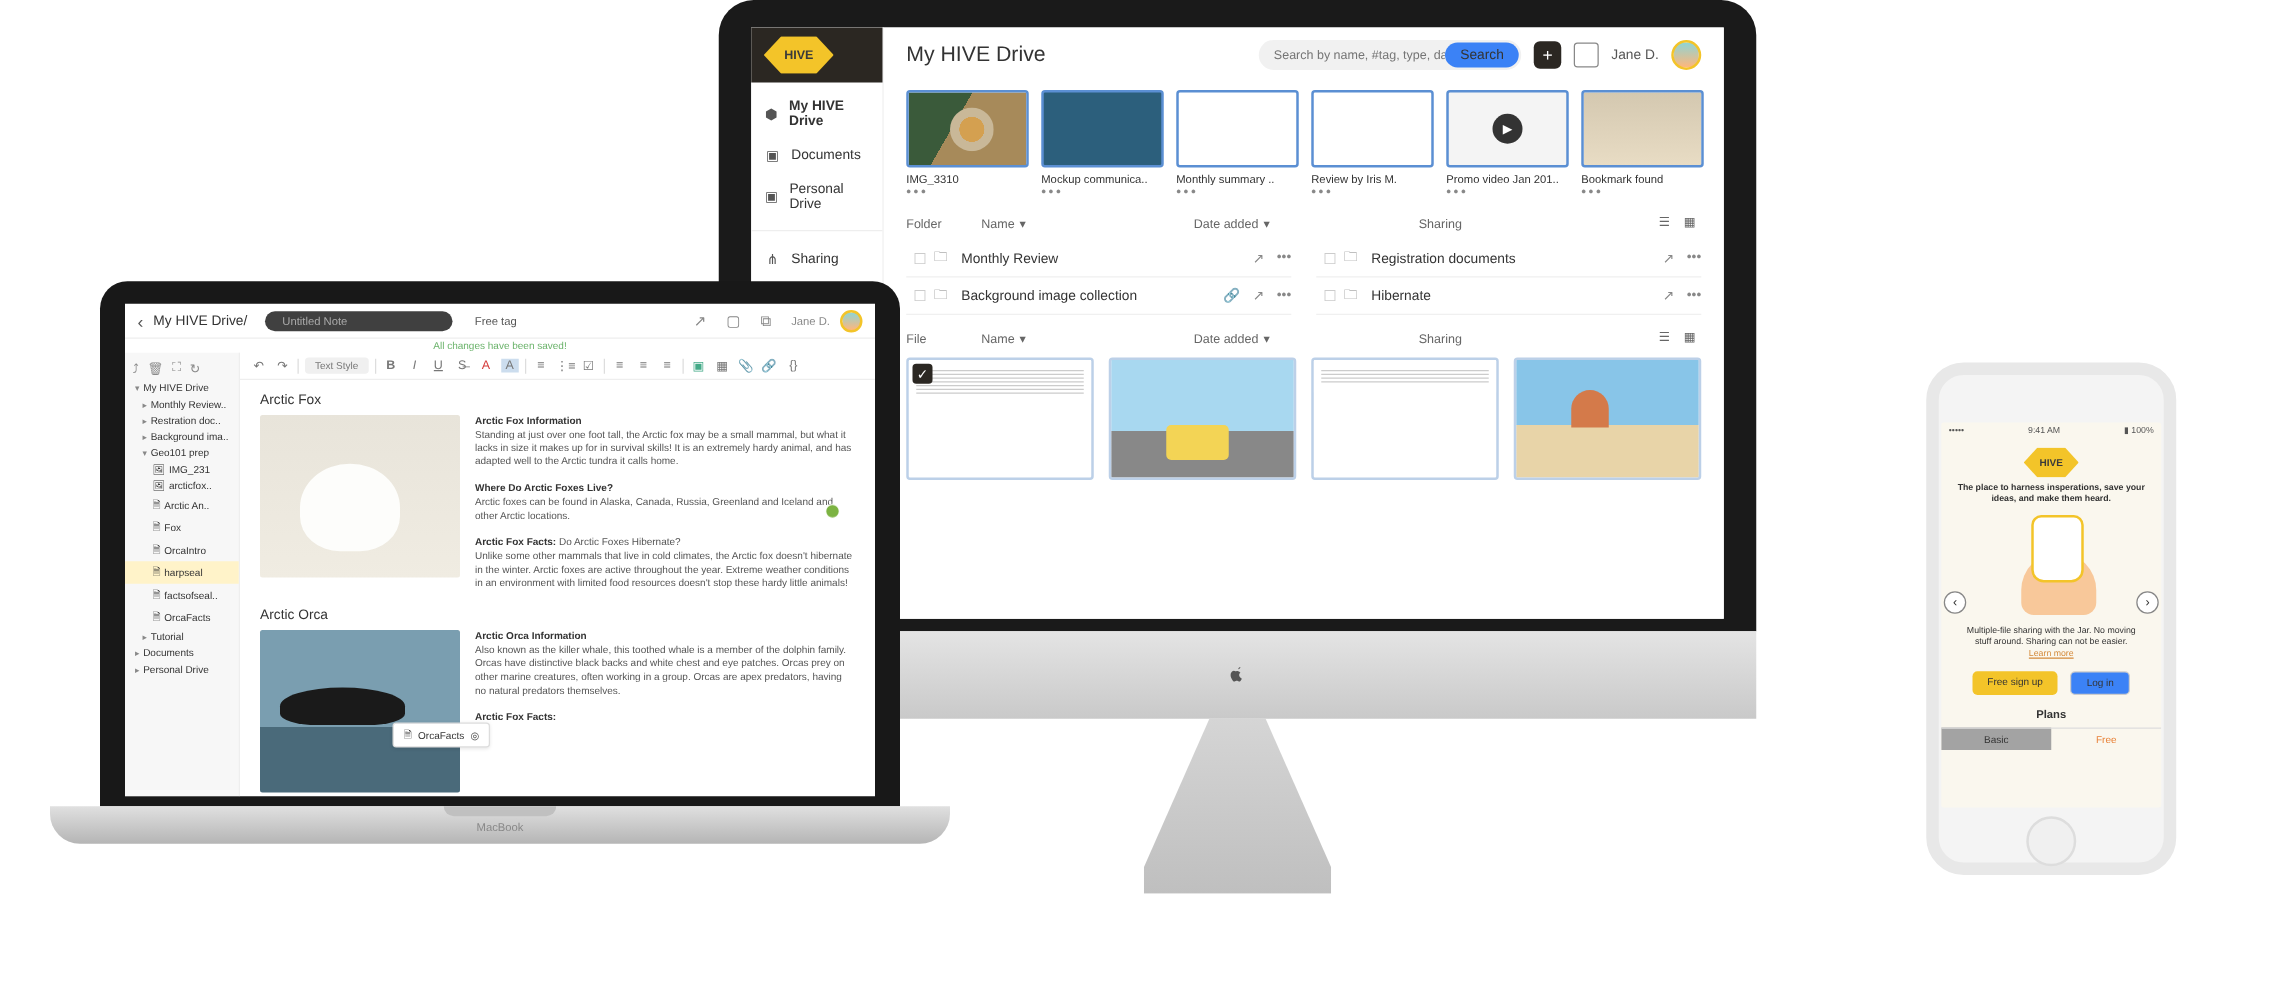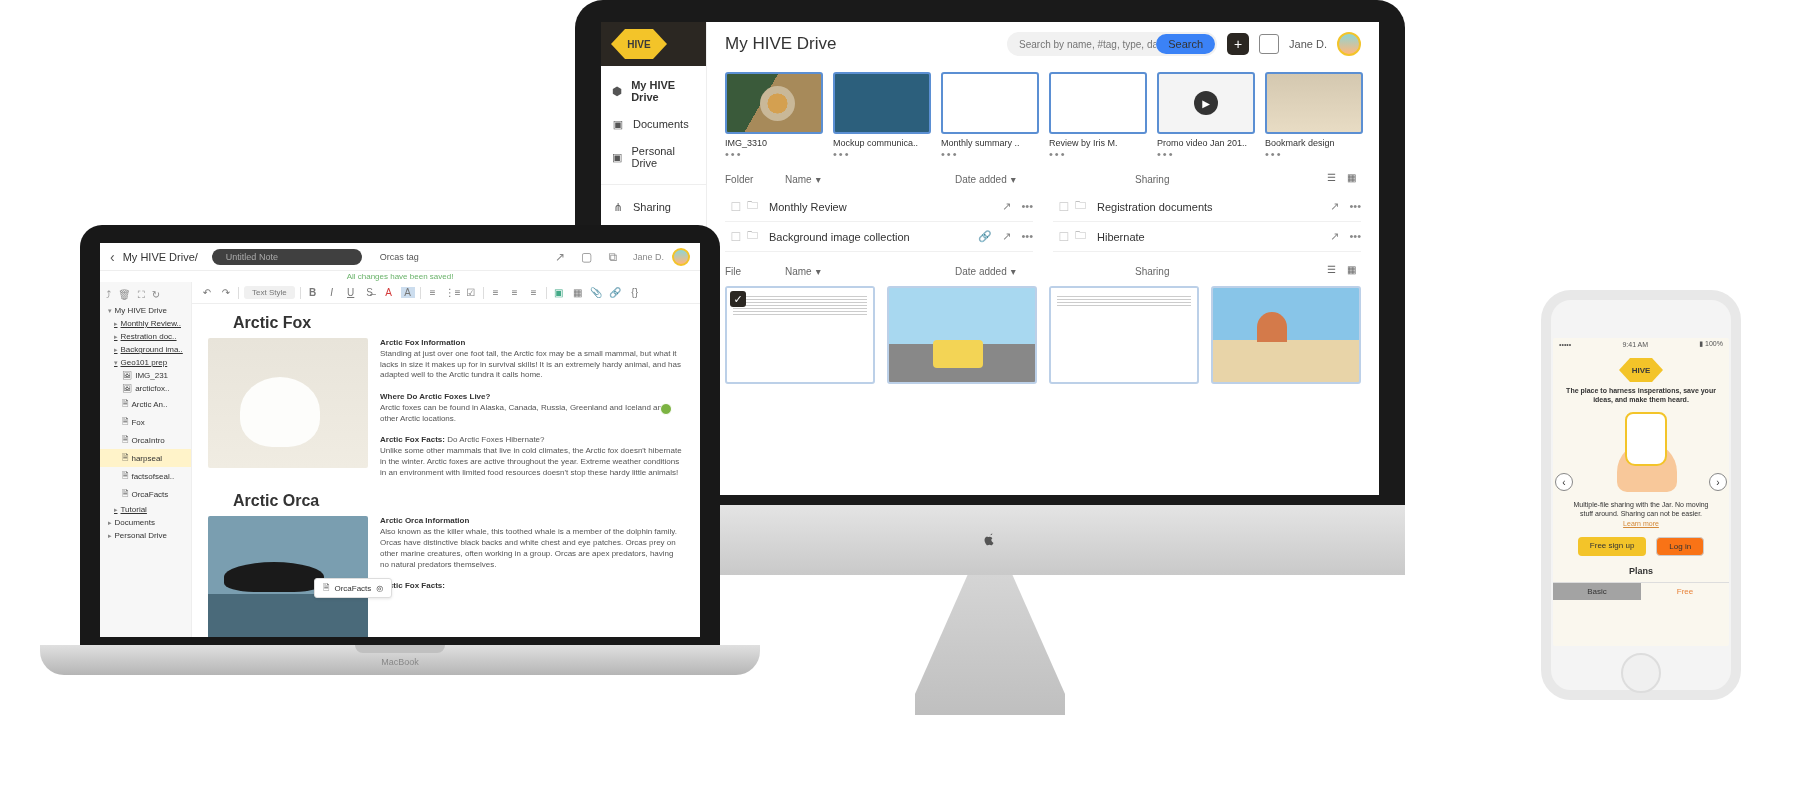--- a/index.html
+++ b/index.html
@@ -81,30 +81,30 @@
 .mb-top .bc { font-size:11px; font-weight:500;}
 .mb-top .note-title{ background:#404040; border-radius:12px; padding:3px 14px; color:#aaa; font-size:9px; margin-left:6px; flex:0 0 150px;}
 .mb-top .edit-tag{ font-size:9px; color:#555; margin-left:10px;}
 .mb-top .spacer{flex:1;}
 .mb-top .topicn{ color:#888; font-size:12px; margin-left:8px;}
 .mb-saved { text-align:center; font-size:8px; color:#6bb36b; padding:1px;}
 .mb-body { flex:1; display:flex; overflow:hidden;}
 .mb-tree { width:92px; background:#f7f7f7; border-right:1px solid #eee; padding:4px 0; font-size:8px;}
 .mb-tree .tico-row{display:flex;gap:7px;padding:3px 6px;color:#888;font-size:10px;}
 .mb-tree .node { padding:2px 4px 2px 8px; display:flex; align-items:center; gap:3px; white-space:nowrap; overflow:hidden; cursor:pointer;}
-.mb-tree .node.l1{padding-left:14px;text-decoration:underline;} .mb-tree .node.l2{padding-left:22px;}
+.mb-tree .node.l1{padding-left:14px;} .mb-tree .node.l2{padding-left:22px;}
 .mb-tree .node.sel{background:#fff3c9;}
 .mb-tree .caret{font-size:7px;color:#888;}
 .mb-editor { flex:1; display:flex; flex-direction:column;}
 .mb-toolbar { height:22px; border-bottom:1px solid #eee; display:flex; align-items:center; gap:5px; padding:0 8px; color:#777; font-size:10px;}
 .mb-toolbar .sel{background:#f0f0f0;padding:2px 8px;border-radius:3px;font-size:8px;}
 .mb-toolbar .tb{ width:14px; text-align:center; cursor:pointer;}
 .mb-toolbar .div{width:1px;height:12px;background:#ddd;}
 .mb-content { flex:1; padding:10px 16px; overflow-y:auto;}
-.mb-content h3{ font-size:16px; font-weight:700; margin-bottom:6px;margin-left:25px;}
+.mb-content h3{ font-size:11px; font-weight:400; margin-bottom:6px;}
 .article { display:flex; gap:12px; margin-bottom:14px;}
 .article .img { width:160px; height:130px; background:#ddd; border-radius:2px; flex-shrink:0; position:relative; overflow:hidden;}
 .img.fox{background:linear-gradient(#e8e4da,#f0ece2);}
 .img.fox::after{content:"";position:absolute;left:20%;top:30%;width:80px;height:70px;background:#fdfdfb;border-radius:50% 50% 40% 40%;}
 .img.orca{background:linear-gradient(#7a9eb0 0 60%,#4a6a7a 60% 100%);}
 .img.orca::after{content:"";position:absolute;left:10%;top:35%;width:100px;height:30px;background:#1a1a1a;border-radius:50% 50% 30% 30%;}
 .article .txt{ font-size:8px; color:#555; line-height:1.35;}
 .article .txt b{color:#333;}
 .tag-float{ position:absolute; left:214px; top:335px; background:#fff; border:1px solid #ddd; border-radius:3px; padding:2px 8px; font-size:8px; display:flex; align-items:center; gap:5px; box-shadow:0 1px 3px rgba(0,0,0,.1);}
 .collab-dot{position:absolute; right:28px; top:160px; width:12px; height:12px; background:#7cb342; border-radius:50%; border:1px solid #fff;}
@@ -120,21 +120,21 @@
 .iphone-ill{ width:80px; height:80px; margin:8px auto; position:relative;}
 .iphone-ill .hand{position:absolute;bottom:0;left:20%;width:60px;height:50px;background:#f8c89a;border-radius:30px 30px 10px 10px;}
 .iphone-ill .jar{position:absolute;top:0;left:30%;width:42px;height:54px;background:#fff;border:2px solid #f3c429;border-radius:8px 8px 10px 10px;}
 .iphone-desc{text-align:center;font-size:7px;padding:0 18px;line-height:1.3;}
 .iphone-learn{text-align:center;font-size:7px;color:#d48a3a;text-decoration:underline;margin-top:2px;}
 .iphone-arrows{display:flex;justify-content:space-between;padding:0 2px;position:absolute;top:135px;left:0;right:0;}
 .iphone-arrows span{width:18px;height:18px;border:1px solid #888;border-radius:50%;display:flex;align-items:center;justify-content:center;font-size:10px;background:#fff;}
 .iphone-btns{display:flex;gap:10px;justify-content:center;margin-top:10px;}
 .iphone-btns .b{padding:4px 12px;border-radius:4px;font-size:8px;font-weight:500;}
 .iphone-btns .signup{background:#f3c429;color:#333;}
-.iphone-btns .login{background:#f97316;border:1px solid #ccc;}
+.iphone-btns .login{background:#3b82f6;border:1px solid #ccc;}
 .iphone-plans{text-align:center;font-weight:600;font-size:9px;margin-top:10px;}
 .iphone-table{display:flex;margin-top:6px;font-size:8px;}
 .iphone-table .pcol{flex:1;text-align:center;padding:4px;border-top:1px solid #ddd;}
 .iphone-table .pcol.basic{background:#a3a3a3;}
 .iphone-table .free{color:#e8833a;text-align:right;}
 
 svg.ic{width:14px;height:14px;}
 </style>
 </head>
 <body>
@@ -208,21 +208,21 @@
               <div class="name">Review by Iris M.</div>
               <div class="dots">•••</div>
             </div>
           <div class="recent-card">
               <div class="recent-thumb thumb-video"></div>
               <div class="name">Promo video Jan 201..</div>
               <div class="dots">•••</div>
             </div>
           <div class="recent-card">
               <div class="recent-thumb thumb-bookmark"></div>
-              <div class="name">Bookmark design</div>
+              <div class="name">Bookmark found</div>
               <div class="dots">•••</div>
             </div>
         </div>
 
         <div class="colhead">
           <div class="c1">Folder</div>
           <div class="c2">
               <span>Name</span>
               <span>▾</span>
             </div>
@@ -330,21 +330,21 @@
   <div class="imac-stand"></div>
 </div>
 
 <div class="macbook">
   <div class="mb-screen">
     <div class="mb-app" style="position:relative;">
       <div class="mb-top">
         <span class="back">‹</span>
         <span class="bc">My HIVE Drive/</span>
         <span class="note-title">Untitled Note</span>
-        <span class="edit-tag">Orcas tag</span>
+        <span class="edit-tag">Free tag</span>
         <span class="spacer"></span>
         <span class="topicn">↗</span>
         <span class="topicn">▢</span>
         <span class="topicn">⧉</span>
         <span class="topicn" style="font-size:9px;">Jane D.</span>
         <div class="avatar" style="width:18px;height:18px;"></div>
       </div>
       <div class="mb-saved">All changes have been saved!</div>
       <div class="mb-body">
         <div class="mb-tree">

